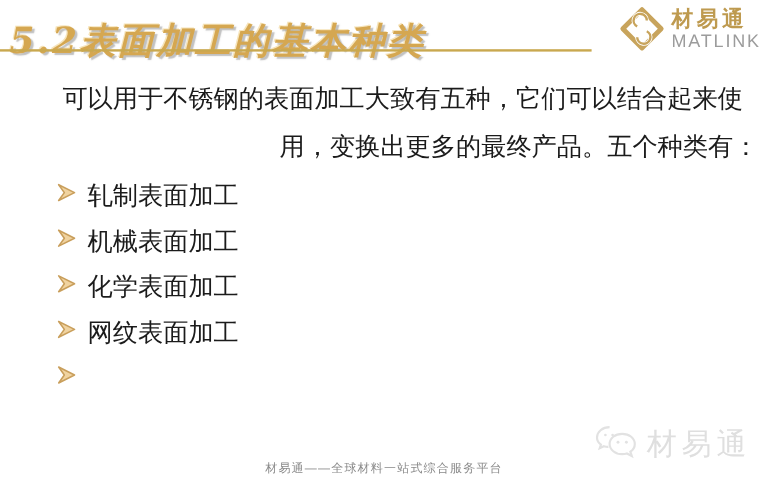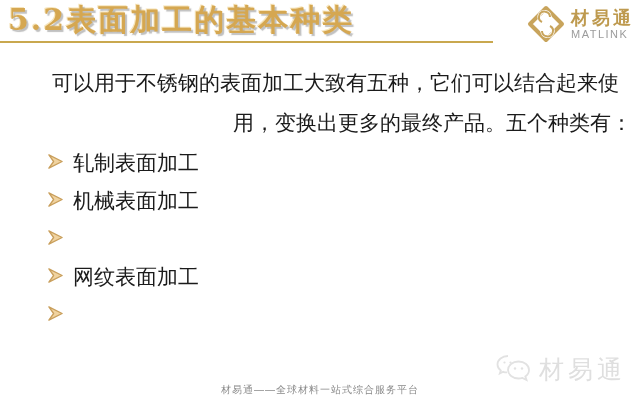--- a/index.html
+++ b/index.html
@@ -5,23 +5,23 @@
   html,body{margin:0;padding:0;background:#ffffff;}
   #slide{
     position:relative;
     width:640px;height:400px;
     background:#ffffff;
     overflow:hidden;
     font-family:"Liberation Sans", sans-serif;
   }
   
   .title{
-    position:absolute;left:8px;top:0px;
+    position:absolute;left:8px;top:15px;
     font-family:"DejaVu Serif", serif;
-    font-weight:bold;
+    font-style:italic;font-weight:bold;
     font-size:30px;line-height:40px;
     letter-spacing:2px;
     color:#D5A751;
     text-shadow:2px 2px 1px rgba(140,140,140,.55), -1px -1px 0 rgba(245,225,180,.9);
     white-space:nowrap;
   }
   .title-underline{
     position:absolute;left:0;top:41px;
     width:493px;height:2px;
     background:#C9A84F;
@@ -30,21 +30,21 @@
     position:absolute;right:6px;top:4px;
     display:flex;align-items:center;gap:4px;
   }
   .logo-icon{width:42px;height:40px;display:block;}
   .logo-text{display:flex;flex-direction:column;line-height:1;}
   .logo-name{
     color:#BE9A4F;font-weight:bold;font-size:18px;
     letter-spacing:3px;white-space:nowrap;
   }
   .logo-sub{
-    color:#9C9C9C;font-size:11px;letter-spacing:1.5px;
+    color:#9C9C9C;font-size:15px;letter-spacing:1.5px;
     margin-top:2px;white-space:nowrap;
   }
   
   .para{
     position:absolute;left:10px;right:8px;
     color:#1B1B1B;font-size:21px;line-height:26px;
     white-space:nowrap;
   }
   .para.l1{top:70px;padding-left:42px;}
   .para.l2{top:110px;text-align:right;}
@@ -115,20 +115,21 @@
         </svg>
       </span>
       <span class="bullet-label">机械表面加工</span>
     </div>
     <div class="bullet">
       <span>
         <svg class="bullet-arrow" viewBox="0 0 18 18">
           <path d="M2 2 L16 9 L2 16 L7 9 Z" fill="#F0D3A0" stroke="#C99F5C" stroke-width="1.4" stroke-linejoin="round"></path>
         </svg>
       </span>
+      <span class="bullet-label">化学表面加工</span>
     </div>
     <div class="bullet">
       <span>
         <svg class="bullet-arrow" viewBox="0 0 18 18">
           <path d="M2 2 L16 9 L2 16 L7 9 Z" fill="#F0D3A0" stroke="#C99F5C" stroke-width="1.4" stroke-linejoin="round"></path>
         </svg>
       </span>
       <span class="bullet-label">网纹表面加工</span>
     </div>
     <div class="bullet">

